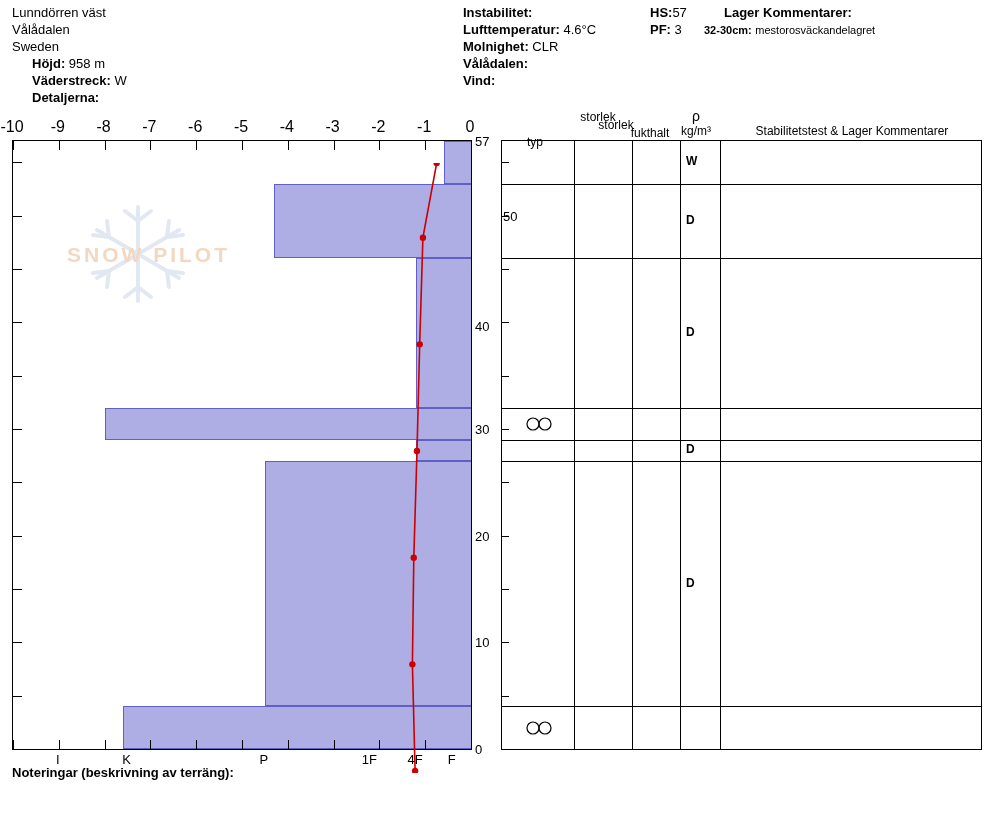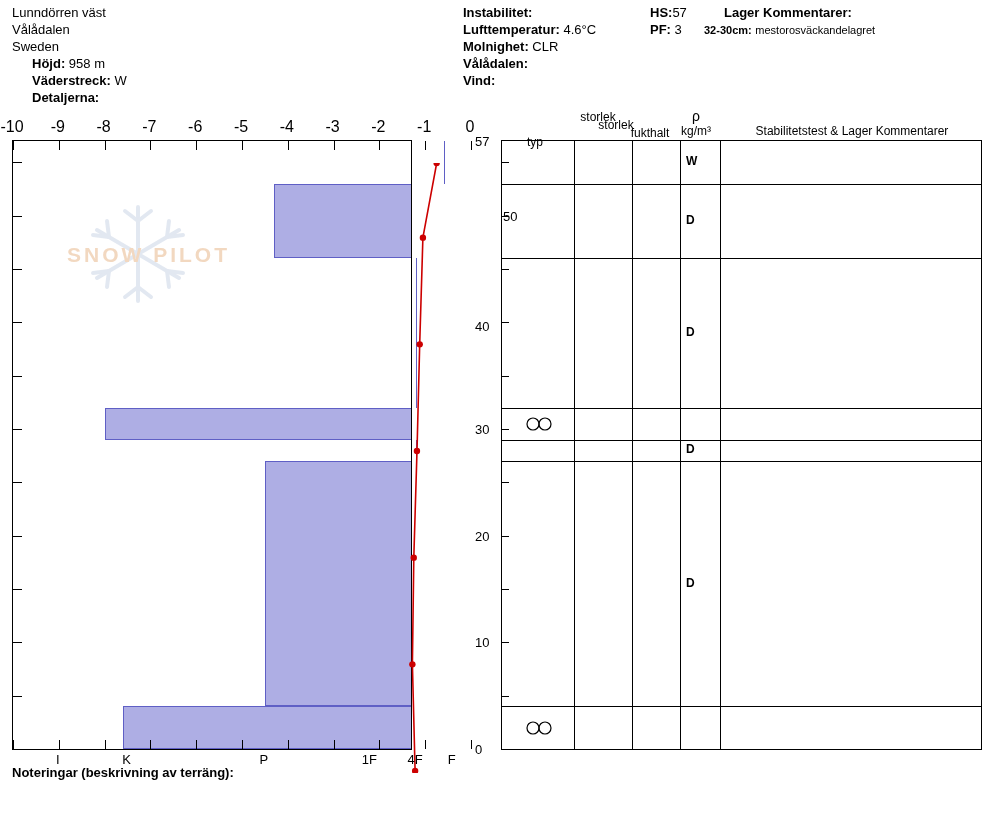--- a/index.html
+++ b/index.html
@@ -29,21 +29,21 @@
   .smallbold { font-weight: bold; font-size: 11px; }
   .smalltxt { font-size: 11px; }
 
   
   #chart { position: absolute; left: 12px; top: 118px; width: 970px; height: 640px; }
 
   
   .axisnum { position: absolute; font-size: 16px; transform: translateX(-50%); top: 0; }
 
   #plotbox {
-    position: absolute; left: 0; top: 22px; width: 400px; height: 610px;
+    position: absolute; left: 0; top: 22px; width: 460px; height: 610px;
     border: 1px solid #000; background: #fff;
   }
   .ticktop { position: absolute; top: 0; width: 1px; height: 9px; background: #000; }
   .tickleft { position: absolute; left: 0; width: 9px; height: 1px; background: #000; }
 
   #bars { position: absolute; left: 0; top: 0; right: 0; bottom: 0; }
   .bar {
     position: absolute; right: 0;
     background: #a0a0e0; opacity: 0.85;
     border-top: 1px solid #4444bb; border-bottom: 1px solid #4444bb;

